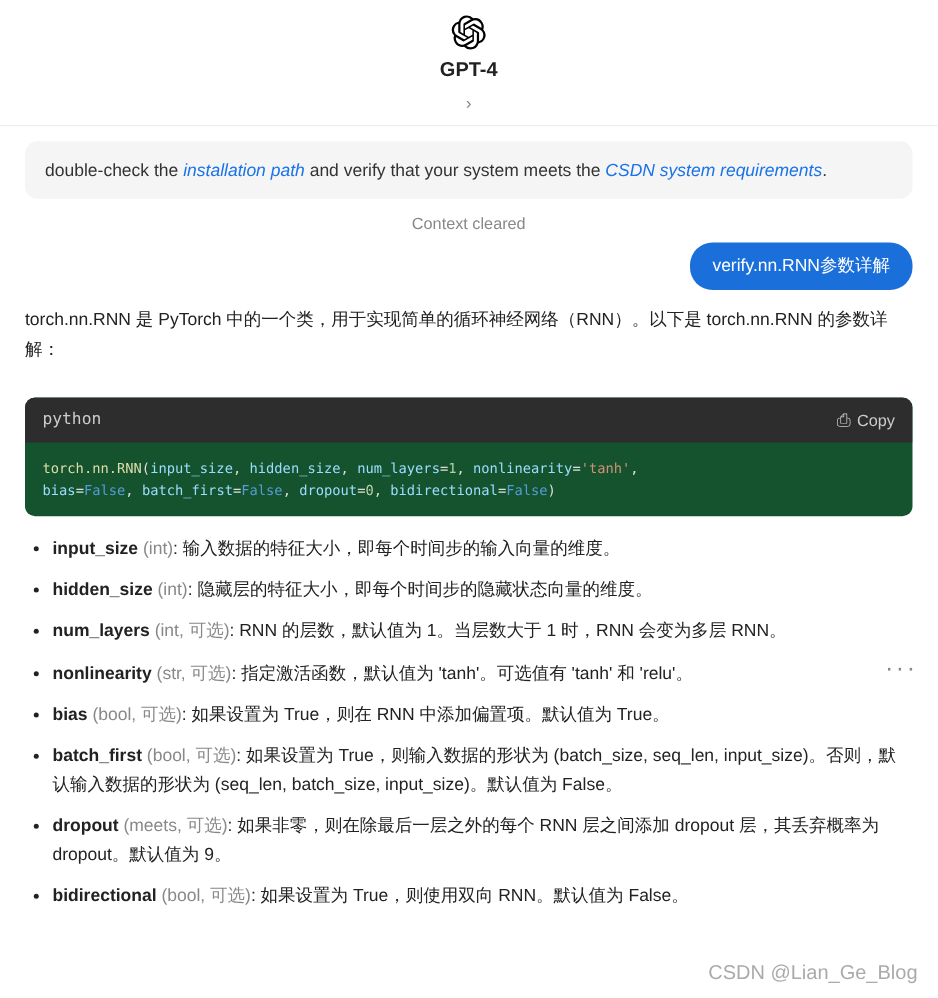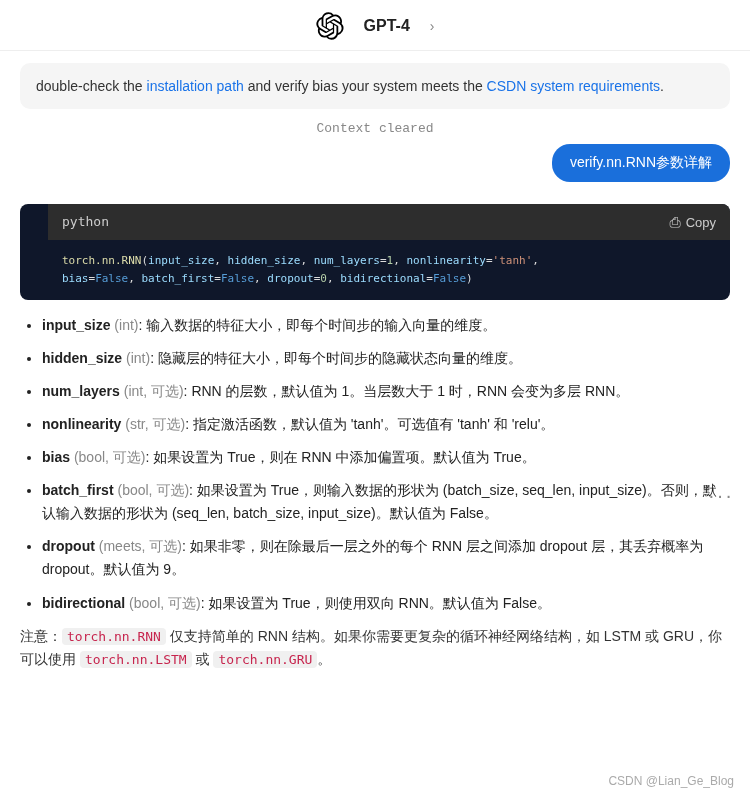--- a/index.html
+++ b/index.html
@@ -12,21 +12,22 @@
       overflow-x: hidden;
     }
 
     
     .header {
       display: flex;
       align-items: center;
       justify-content: center;
       padding: 12px 0 10px;
       border-bottom: 1px solid #eee;
-      gap: 20px;
+      gap: 8px;
+      flex-direction: column;
     }
     .header-logo {
       width: 28px;
       height: 28px;
     }
     .header-title {
       font-size: 16px;
       font-weight: 600;
       color: #222;
     }
@@ -41,29 +42,29 @@
       border-radius: 10px;
       padding: 12px 16px;
       margin: 12px 20px 8px 20px;
       font-size: 14px;
       color: #333;
       line-height: 1.6;
     }
     .intro-bubble a, .link-text {
       color: #1a73e8;
       text-decoration: none;
+      font-style: italic;
     }
 
     
     .context-cleared {
       text-align: center;
       color: #888;
       font-size: 13px;
       padding: 4px 0 8px;
-      font-family: Liberation Mono, monospace;
     }
 
     
     .user-bubble-wrap {
       display: flex;
       justify-content: flex-end;
       padding: 0 20px 12px;
     }
     .user-bubble {
       background: #1a6fdb;
@@ -80,25 +81,24 @@
       font-size: 14px;
       color: #222;
       line-height: 1.7;
     }
     .ai-response p {
       margin-bottom: 10px;
     }
 
     
     .code-block-wrap {
-      background: #0f172a;
+      background: #14532d;
       border-radius: 8px;
-      margin: 10px 0 14px 0;
+      margin: 26px 0 14px 0;
       overflow: hidden;
-      padding-left: 28px;
     }
     .code-block-header {
       display: flex;
       align-items: center;
       justify-content: space-between;
       padding: 7px 14px;
       background: #2d2d2d;
     }
     .code-lang {
       color: #ccc;
@@ -173,52 +173,53 @@
       color: #888;
       font-size: 20px;
       letter-spacing: 2px;
     }
 
     
     .watermark {
       position: absolute;
       bottom: 10px;
       right: 16px;
-      font-size: 12px;
+      font-size: 16px;
       color: #aaa;
       margin-left: 16px;
     }
 
     .response-container {
       position: relative;
     }
   </style>
 </head>
 <body>
 
 <div class="header">
   <svg class="header-logo" viewBox="0 0 41 41" fill="none" xmlns="http://www.w3.org/2000/svg">
     <path d="M37.532 16.87a9.963 9.963 0 00-.856-8.184 10.078 10.078 0 00-10.855-4.835 9.964 9.964 0 00-7.505-3.35 10.079 10.079 0 00-9.612 6.977 9.967 9.967 0 00-6.664 4.834 10.08 10.08 0 001.24 11.817 9.965 9.965 0 00.856 8.185 10.079 10.079 0 0010.855 4.835 9.965 9.965 0 007.504 3.35 10.078 10.078 0 009.617-6.981 9.967 9.967 0 006.663-4.834 10.079 10.079 0 00-1.243-11.814zM22.498 37.886a7.474 7.474 0 01-4.799-1.735c.061-.033.168-.091.237-.134l7.964-4.6a1.294 1.294 0 00.655-1.134V19.054l3.366 1.944a.12.12 0 01.066.092v9.299a7.505 7.505 0 01-7.49 7.496zM6.392 31.006a7.471 7.471 0 01-.894-5.023c.06.036.162.099.237.141l7.964 4.6a1.297 1.297 0 001.308 0l9.724-5.614v3.888a.12.12 0 01-.048.103l-8.051 4.649a7.504 7.504 0 01-10.24-2.744zM4.297 13.62A7.469 7.469 0 018.2 10.333c0 .068-.004.19-.004.274v9.201a1.294 1.294 0 00.654 1.132l9.723 5.614-3.366 1.944a.12.12 0 01-.114.012L7.044 23.86a7.504 7.504 0 01-2.747-10.24zm27.658 6.437l-9.724-5.615 3.367-1.943a.121.121 0 01.114-.012l8.048 4.648a7.498 7.498 0 01-1.158 13.528v-9.476a1.293 1.293 0 00-.647-1.13zm3.35-5.043c-.059-.037-.162-.099-.236-.141l-7.965-4.6a1.298 1.298 0 00-1.308 0l-9.723 5.614v-3.888a.12.12 0 01.048-.103l8.05-4.645a7.497 7.497 0 0111.135 7.763zm-21.063 6.929l-3.367-1.944a.12.12 0 01-.065-.092v-9.299a7.497 7.497 0 0112.293-5.756 6.94 6.94 0 00-.236.134l-7.965 4.6a1.294 1.294 0 00-.654 1.132l-.006 11.225zm1.829-3.943l4.33-2.501 4.332 2.497v4.998l-4.329 2.5-4.333-2.497V18z" fill="currentColor"></path>
   </svg>
   <span class="header-title">GPT-4</span>
   <span class="header-chevron">›</span>
 </div>
 
 <div class="intro-bubble">
-  <span>double-check the </span><span class="link-text">installation path</span><span> and verify bias your system meets the </span><span class="link-text">CSDN system requirements</span><span>.</span>
+  <span>double-check the </span><span class="link-text">installation path</span><span> and verify that your system meets the </span><span class="link-text">CSDN system requirements</span><span>.</span>
 </div>
 
 <div class="context-cleared">Context cleared</div>
 
 <div class="user-bubble-wrap">
   <div class="user-bubble">verify.nn.RNN参数详解</div>
 </div>
 
 <div class="response-container">
   <div class="ai-response">
+    <p>torch.nn.RNN 是 PyTorch 中的一个类，用于实现简单的循环神经网络（RNN）。以下是 torch.nn.RNN 的参数详解：</p>
 
     <div class="code-block-wrap">
       <div class="code-block-header">
         <span class="code-lang">python</span>
         <button class="copy-btn">
           <span class="copy-icon">⎙</span>
           <span>Copy</span>
         </button>
       </div>
       <div class="code-content">
@@ -251,21 +252,18 @@
         <span class="param-name">batch_first</span><span class="param-type"> (bool, 可选)</span><span>: 如果设置为 True，则输入数据的形状为 (batch_size, seq_len, input_size)。否则，默认输入数据的形状为 (seq_len, batch_size, input_size)。默认值为 False。</span>
       </li>
       <li>
         <span class="param-name">dropout</span><span class="param-type"> (meets, 可选)</span><span>: 如果非零，则在除最后一层之外的每个 RNN 层之间添加 dropout 层，其丢弃概率为 dropout。默认值为 9。</span>
       </li>
       <li>
         <span class="param-name">bidirectional</span><span class="param-type"> (bool, 可选)</span><span>: 如果设置为 True，则使用双向 RNN。默认值为 False。</span>
       </li>
     </ul>
 
-    <div class="note-section">
-      <span>注意：</span><code class="code-inline">torch.nn.RNN</code><span> 仅支持简单的 RNN 结构。如果你需要更复杂的循环神经网络结构，如 LSTM 或 GRU，你可以使用 </span><code class="code-inline">torch.nn.LSTM</code><span> 或 </span><code class="code-inline">torch.nn.GRU</code><span>。</span>
-    </div>
   </div>
 
   <div class="three-dots" style="top: 280px; position: absolute;">···</div>
 </div>
 
 <div class="watermark">CSDN @Lian_Ge_Blog</div>
 
 </body></html>

